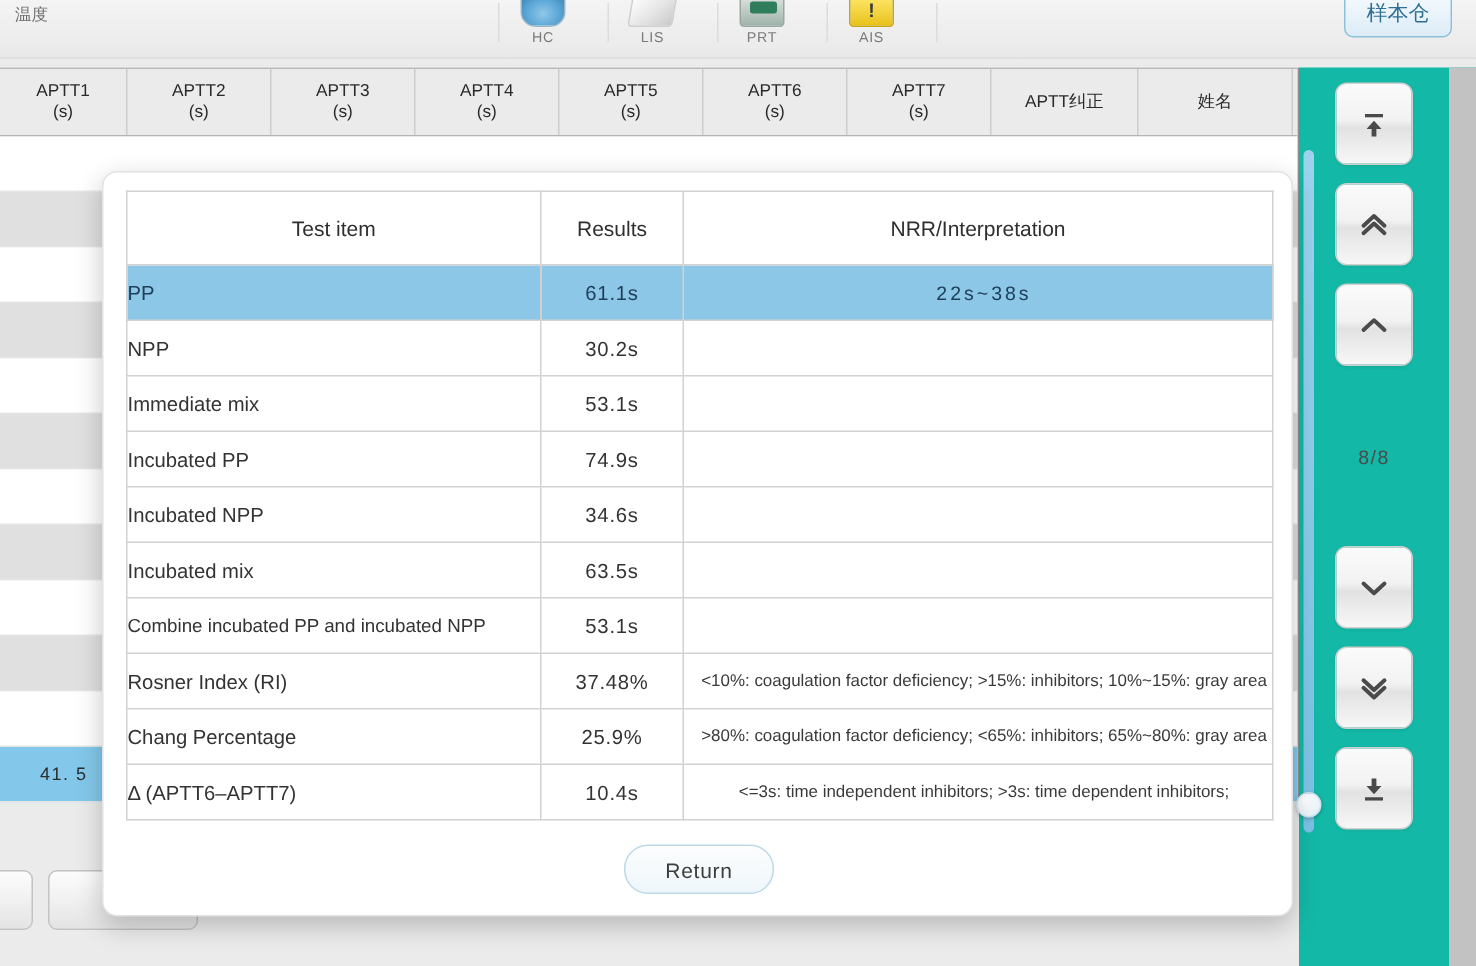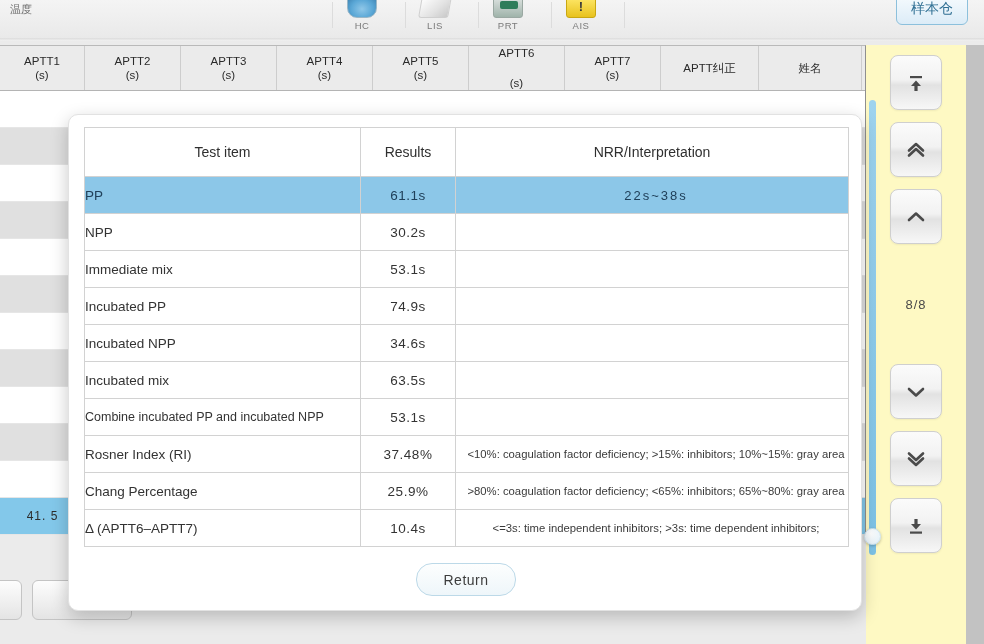--- a/index.html
+++ b/index.html
@@ -94,21 +94,21 @@
   
   .btm-btn {
     position: absolute; bottom: 24px; height: 40px;
     background: linear-gradient(#fdfdfd,#e4e4e4);
     border: 1px solid #c4c4c4; border-radius: 6px;
   }
 
   
   #rail {
     position: absolute; right: 0; top: 45px; width: 118px; height: 599px;
-    background: #fef9c3;
+    background: #14b8a6;
   }
   #rail-shade { position:absolute; right:0; top:0; width:18px; height:599px;
     background:#c2c2c2; }
   .rail-btn {
     position: absolute; left: 24px; width: 52px; height: 55px;
     background: linear-gradient(#fbfbfb 0%, #f2f2f2 45%, #e2e2e2 55%, #f7f7f7 100%);
     border: 1px solid #cfcfcf; border-radius: 8px;
     box-shadow: 0 1px 2px rgba(0,0,0,.06);
   }
   .rail-btn svg { position: absolute; left: 50%; top: 50%;
@@ -222,21 +222,21 @@
           <span>(s)</span>
         </div>
         <div class="gh" style="width: 96px;">
           <span>APTT4</span>
           <span>(s)</span>
         </div>
         <div class="gh" style="width: 96px;">
           <span>APTT5</span>
           <span>(s)</span>
         </div>
-        <div class="gh" style="width: 96px; justify-content: space-between;">
+        <div class="gh" style="width: 96px;">
           <span>APTT6</span>
           <span>(s)</span>
         </div>
         <div class="gh" style="width: 96px;">
           <span>APTT7</span>
           <span>(s)</span>
         </div>
         <div class="gh" style="width: 98px;">
           <span>APTT纠正</span>
         </div>

